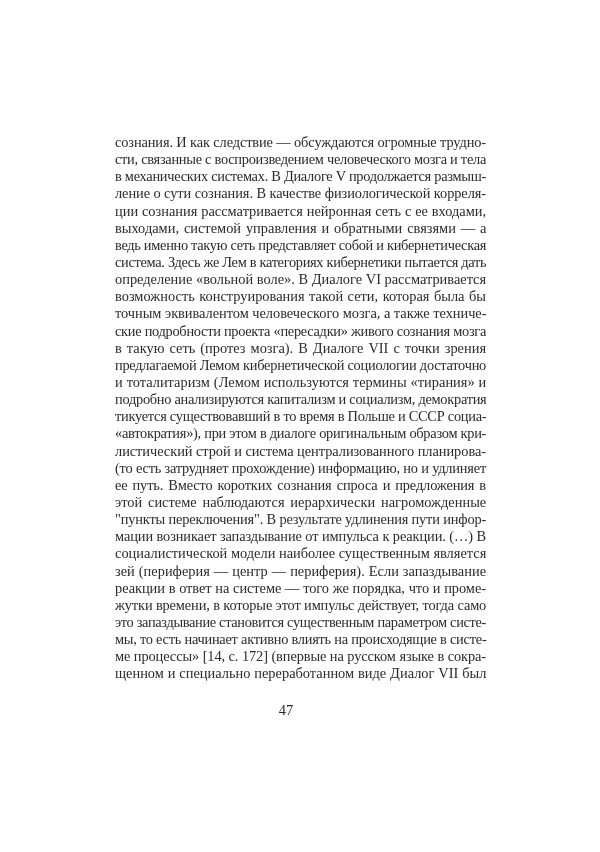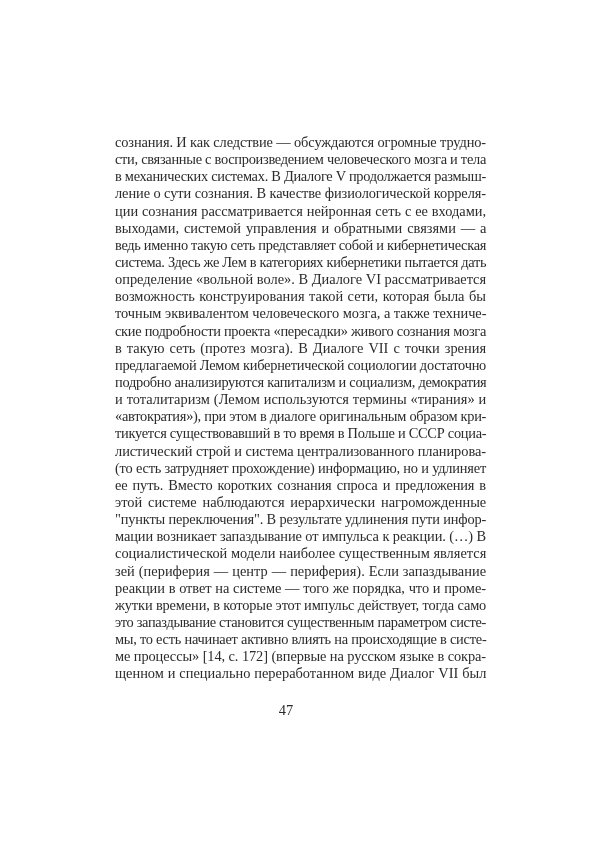--- a/index.html
+++ b/index.html
@@ -66,24 +66,24 @@
     <span class="line" style="white-space: nowrap; display: block; word-spacing: 0.285714px;">ции сознания рассматривается нейронная сеть с ее входами,</span>
     <span class="line" style="white-space: nowrap; display: block; word-spacing: 1.28571px;">выходами, системой управления и обратными связями — а</span>
     <span class="line" style="white-space: nowrap; display: block; letter-spacing: -0.305085px;">ведь именно такую сеть представляет собой и кибернетическая</span>
     <span class="line" style="white-space: nowrap; display: block; letter-spacing: -0.316667px;">система. Здесь же Лем в категориях кибернетики пытается дать</span>
     <span class="line" style="white-space: nowrap; display: block;">определение «вольной воле». В Диалоге VI рассматривается</span>
     <span class="line" style="white-space: nowrap; display: block; word-spacing: 0.833333px;">возможность конструирования такой сети, которая была бы</span>
     <span class="line" style="white-space: nowrap; display: block; letter-spacing: -0.0350877px;">точным эквивалентом человеческого мозга, а также техниче-</span>
     <span class="line" style="white-space: nowrap; display: block; letter-spacing: -0.293103px;">ские подробности проекта «пересадки» живого сознания мозга</span>
     <span class="line" style="white-space: nowrap; display: block; word-spacing: 1.4px;">в такую сеть (протез мозга). В Диалоге VII с точки зрения</span>
     <span class="line" style="white-space: nowrap; display: block; letter-spacing: -0.267857px;">предлагаемой Лемом кибернетической социологии достаточно</span>
+    <span class="line" style="white-space: nowrap; display: block; word-spacing: 0.333333px;">и тоталитаризм (Лемом используются термины «тирания» и</span>
     <span class="line" style="white-space: nowrap; display: block; letter-spacing: -0.280702px;">подробно анализируются капитализм и социализм, демократия</span>
-    <span class="line" style="white-space: nowrap; display: block; word-spacing: 0.333333px;">и тоталитаризм (Лемом используются термины «тирания» и</span>
+    <span class="line" style="white-space: nowrap; display: block; letter-spacing: -0.263158px;">тикуется существовавший в то время в Польше и СССР социа-</span>
     <span class="line" style="white-space: nowrap; display: block; letter-spacing: -0.271186px;">«автократия»), при этом в диалоге оригинальным образом кри-</span>
-    <span class="line" style="white-space: nowrap; display: block; letter-spacing: -0.263158px;">тикуется существовавший в то время в Польше и СССР социа-</span>
     <span class="line" style="white-space: nowrap; display: block; letter-spacing: -0.0535714px;">листический строй и система централизованного планирова-</span>
     <span class="line" style="white-space: nowrap; display: block; letter-spacing: -0.206897px;">(то есть затрудняет прохождение) информацию, но и удлиняет</span>
     <span class="line" style="white-space: nowrap; display: block; letter-spacing: -0.140351px;">ее путь. Вместо коротких сознания спроса и предложения в</span>
     <span class="line" style="white-space: nowrap; display: block; word-spacing: 2.25px;">этой системе наблюдаются иерархически нагроможденные</span>
     <span class="line" style="white-space: nowrap; display: block; letter-spacing: -0.175439px;">"пункты переключения". В результате удлинения пути инфор-</span>
     <span class="line" style="white-space: nowrap; display: block; letter-spacing: -0.105263px;">мации возникает запаздывание от импульса к реакции. (…) В</span>
     <span class="line" style="white-space: nowrap; display: block;">социалистической модели наиболее существенным является</span>
     <span class="line" style="white-space: nowrap; display: block; word-spacing: 0.428571px;">зей (периферия — центр — периферия). Если запаздывание</span>
     <span class="line" style="white-space: nowrap; display: block; letter-spacing: -0.0517241px;">реакции в ответ на системе — того же порядка, что и проме-</span>
     <span class="line" style="white-space: nowrap; display: block; letter-spacing: -0.135593px;">жутки времени, в которые этот импульс действует, тогда само</span>

